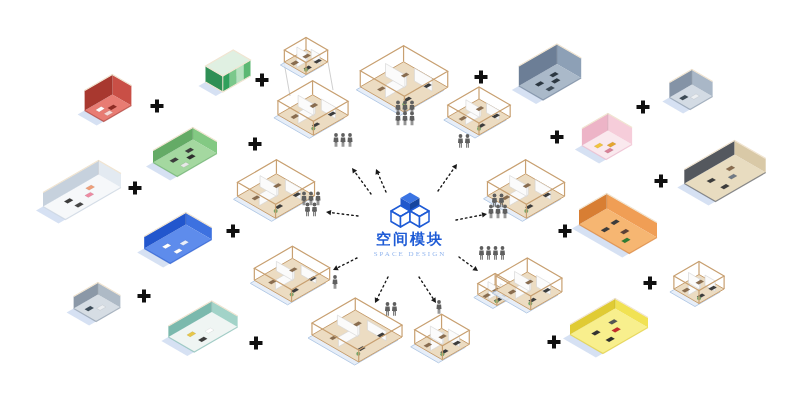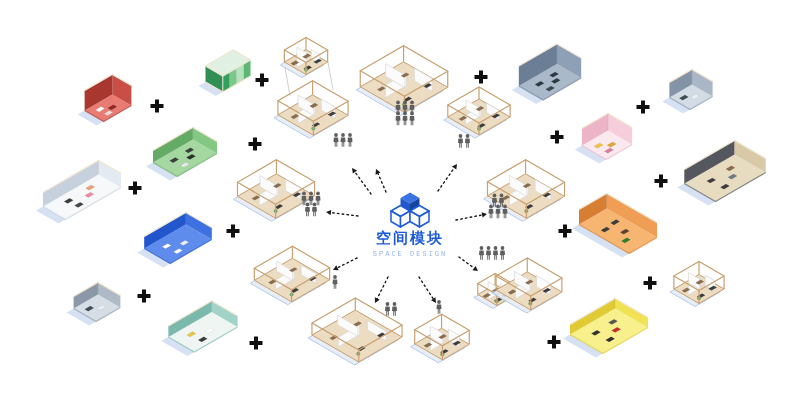--- a/index.html
+++ b/index.html
@@ -1,17 +1,17 @@
 <!DOCTYPE html>
 <html><head>
 <meta charset="utf-8">
 <style>
   html,body{margin:0;padding:0;background:#fff;}
   #canvas{position:relative;width:800px;height:403px;background:#ffffff;overflow:hidden;
-          font-family:Liberation Mono, monospace;}
+          font-family:Liberation Serif, serif;}
   #scene{position:absolute;left:0;top:0;}
   .logo{position:absolute;left:350px;top:190px;width:120px;text-align:center;user-select:none;}
   .logo-cubes{display:block;margin:0 auto 1px auto;}
   .logo-title{font-size:15px;font-weight:bold;letter-spacing:2px;line-height:17px;}
   .logo-subtitle{font-size:7px;letter-spacing:2px;margin-top:2px;}
 </style>
 </head>
 <body>
 
 <div id="canvas">

